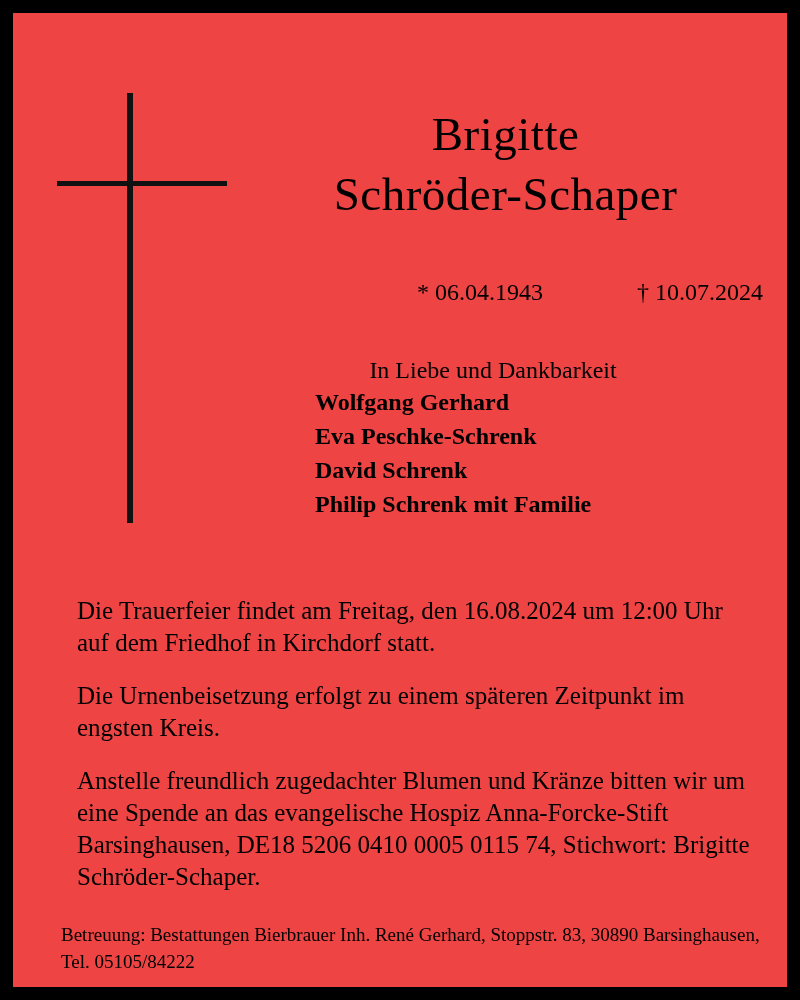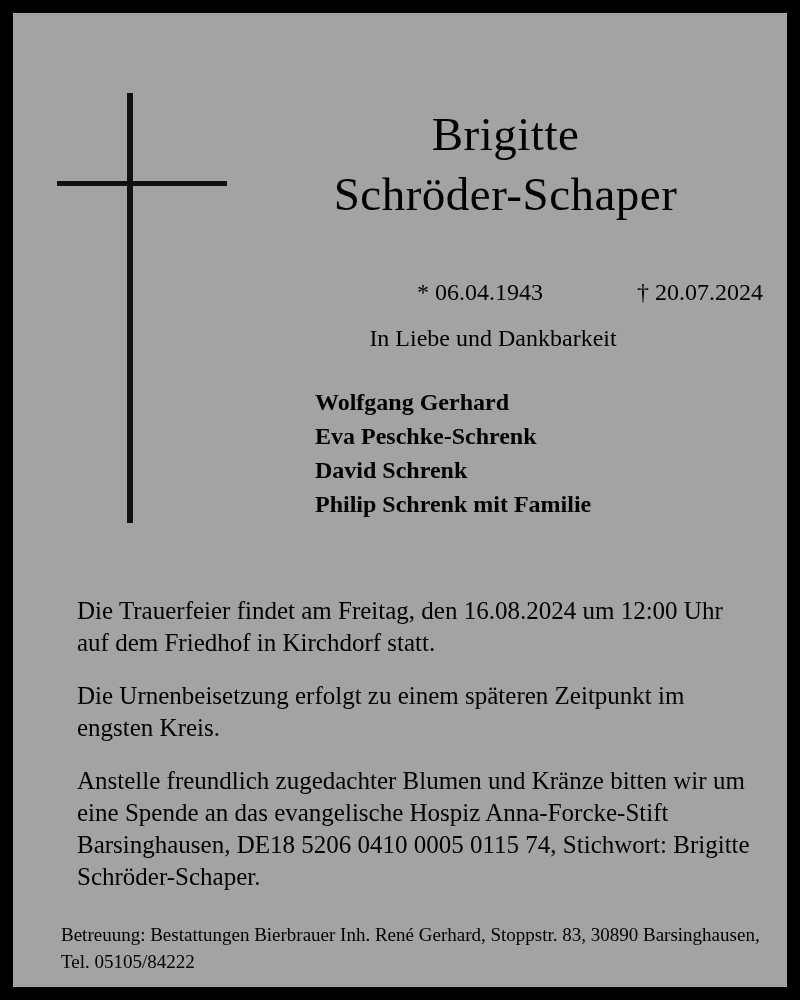--- a/index.html
+++ b/index.html
@@ -19,21 +19,21 @@
     height: 1000px;
     background: #000000;
     box-sizing: border-box;
   }
   .card {
     position: absolute;
     left: 13px;
     top: 13px;
     width: 774px;
     height: 974px;
-    background: #a3a3a3;
+    background: #ef4444;
     box-sizing: border-box;
   }
   
   .cross {
     position: absolute;
     left: 36px;
     top: 80px;
     width: 180px;
     height: 430px;
   }
@@ -85,21 +85,21 @@
     justify-content: flex-end;
     gap: 94px;
     font-size: 24px;
     color: #000;
   }
   .dates .d { white-space: nowrap; }
   
   .dedication {
     position: absolute;
     left: 230px;
-    top: 312px;
+    top: 344px;
     width: 500px;
     text-align: center;
     font-size: 24px;
     color: #000;
   }
   
   .mourners {
     position: absolute;
     left: 302px;
     top: 372px;
@@ -150,21 +150,21 @@
       <div class="hbar"></div>
     </div>
 
     <div class="name-block">
       <div class="given-name">Brigitte</div>
       <div class="family-name">Schröder-Schaper</div>
     </div>
 
     <div class="dates">
       <span class="d">* 06.04.1943</span>
-      <span class="d">† 20.07.2024</span>
+      <span class="d">† 10.07.2024</span>
     </div>
 
     <div class="dedication">In Liebe und Dankbarkeit</div>
 
     <div class="mourners">
       <div>Wolfgang Gerhard</div>
       <div>Eva Peschke-Schrenk</div>
       <div>David Schrenk</div>
       <div>Philip Schrenk mit Familie</div>
     </div>

